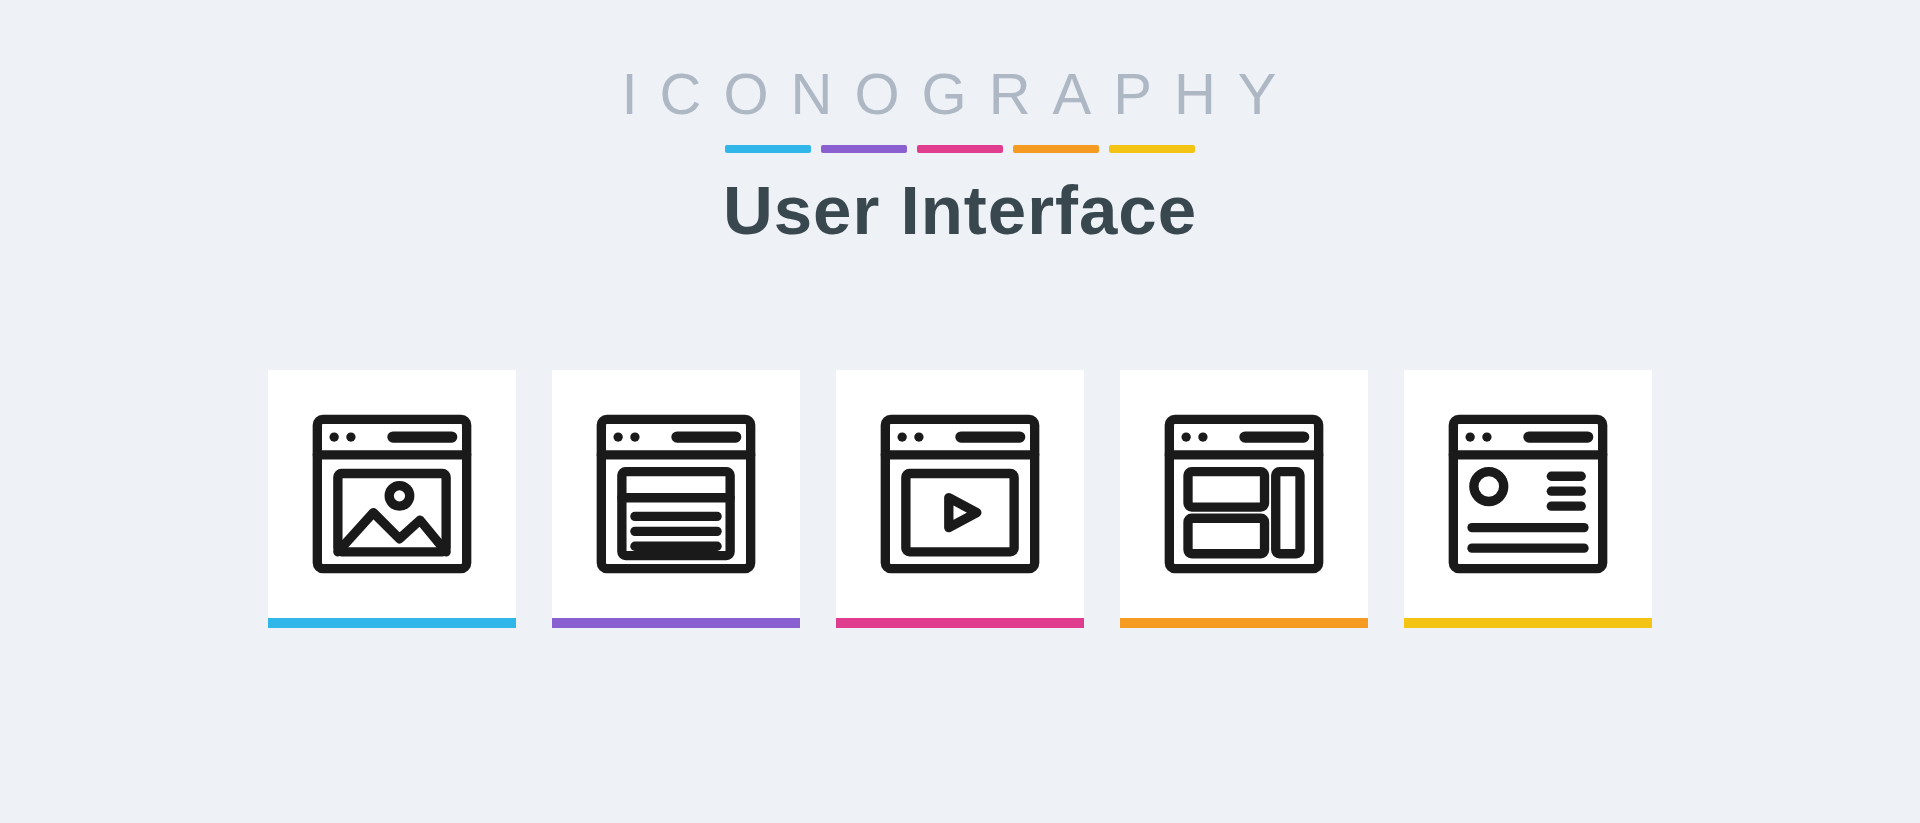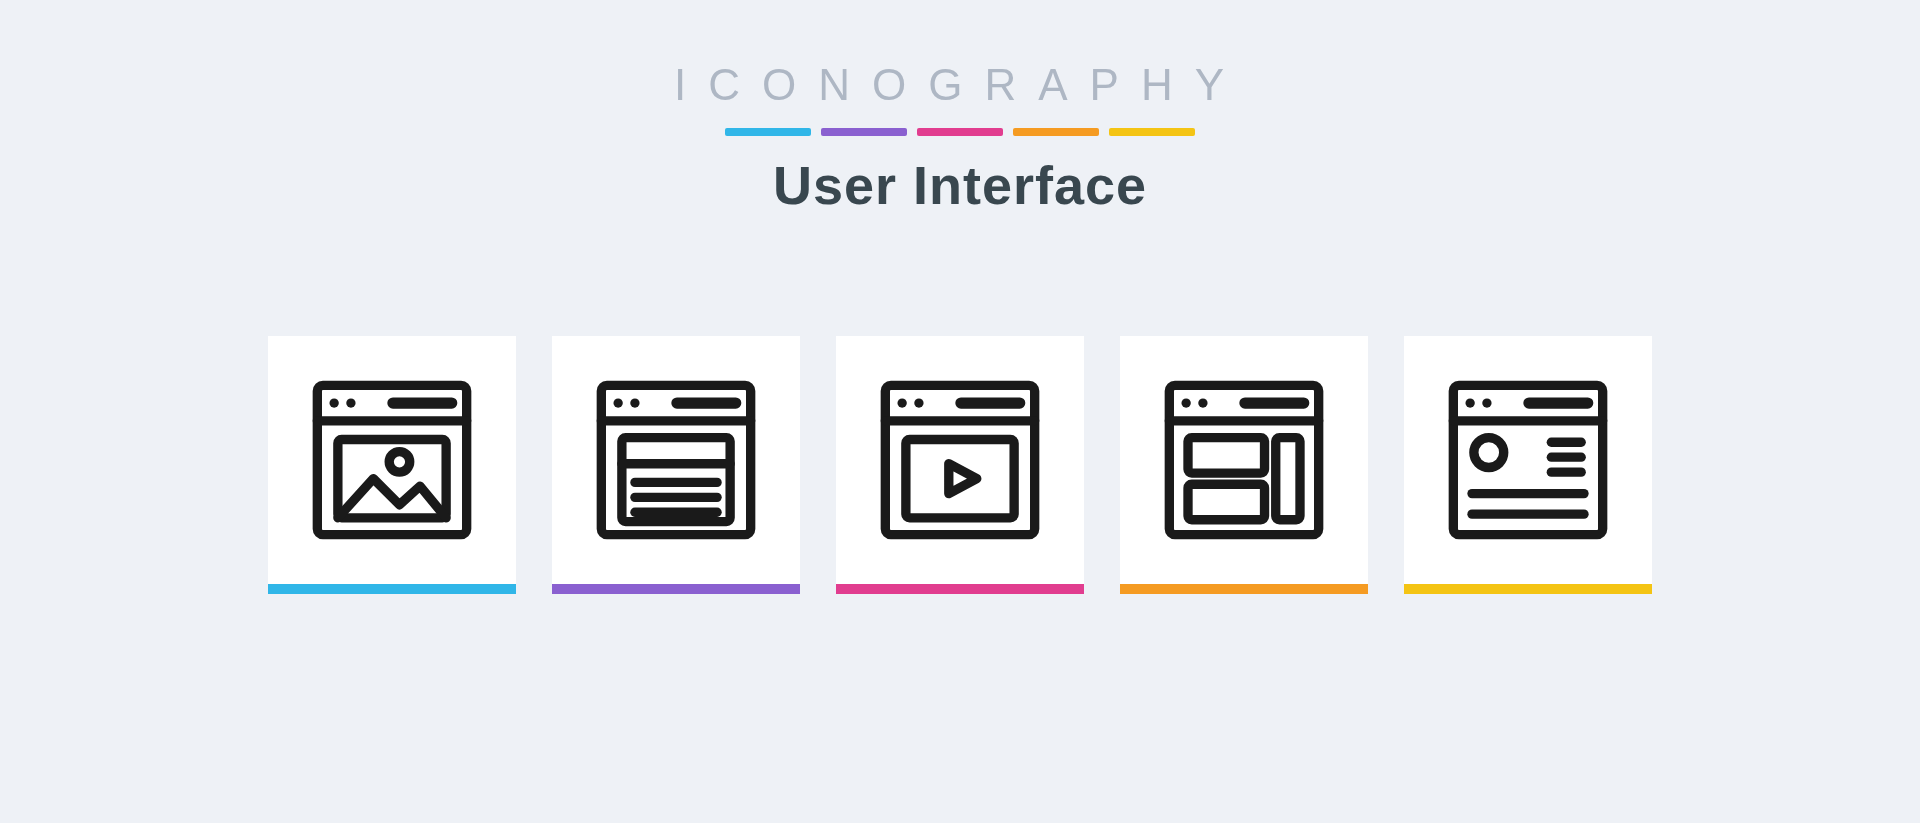--- a/index.html
+++ b/index.html
@@ -24,41 +24,41 @@
     display: flex;
     flex-direction: column;
     align-items: center;
   }
   .header {
     width: 100%;
     text-align: center;
     padding-top: 60px;
   }
   .brand {
-    font-size: 44px;
+    font-size: 58px;
     font-weight: 300;
     letter-spacing: 22px;
     color: var(--text-spread);
     text-transform: uppercase;
     margin-bottom: 18px;
   }
   .stripes {
     display: flex;
     justify-content: center;
     gap: 10px;
     margin-bottom: 18px;
   }
   .stripes span {
     display: block;
     width: 86px;
     height: 8px;
     border-radius: 2px;
   }
   .title {
-    font-size: 54px;
+    font-size: 69px;
     font-weight: 600;
     color: var(--slate);
     letter-spacing: 1px;
   }
   .grid {
     display: flex;
     justify-content: center;
     gap: 36px;
     margin-top: 120px;
   }

